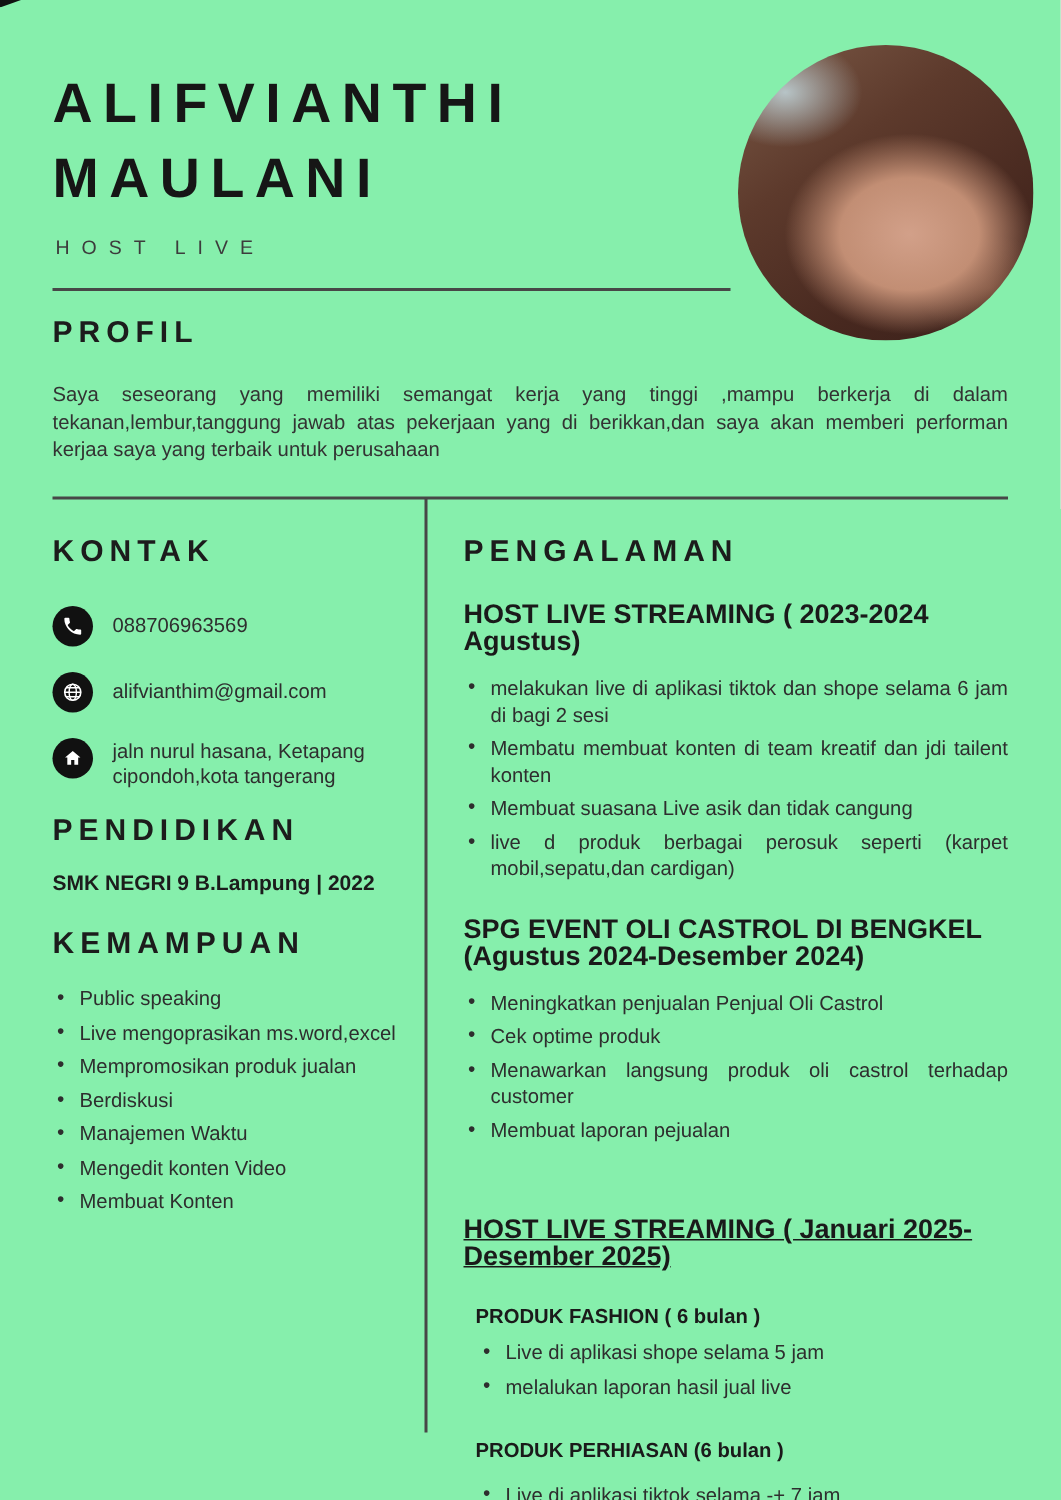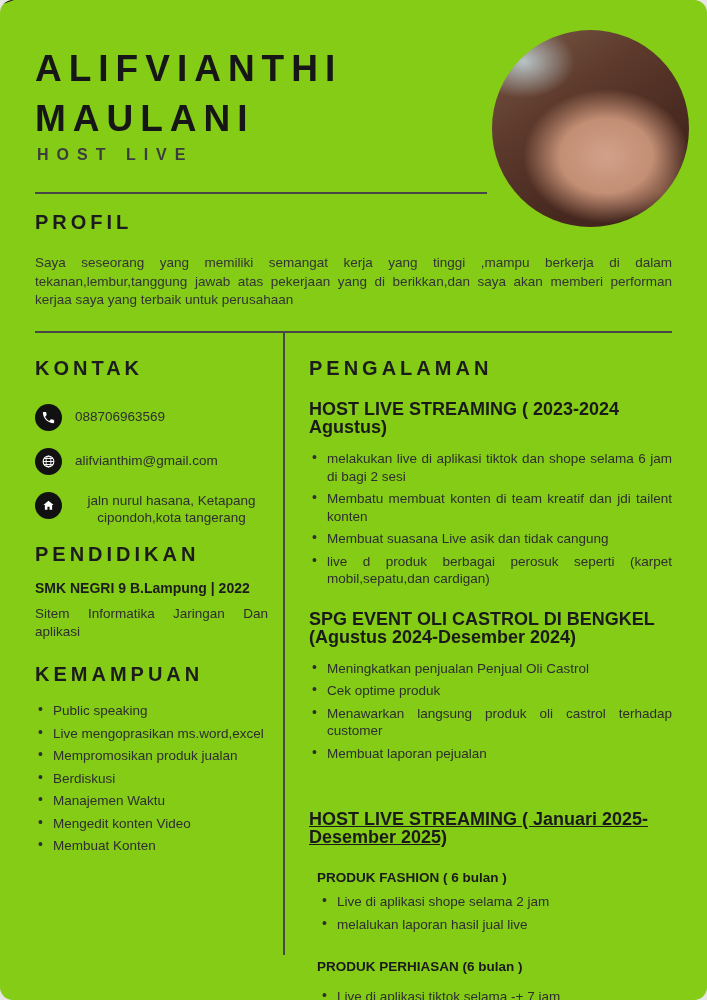--- a/index.html
+++ b/index.html
@@ -1,41 +1,40 @@
 <!DOCTYPE html>
 <html><head>
 <meta charset="utf-8">
 <style>
   * { margin:0; padding:0; box-sizing:border-box; }
   html,body { background:#e7e6e4; }
   .page {
     position:relative;
     width:707px; height:1000px;
     margin:0 auto;
-    background:#84cc16;
+    background:#86efac;
     font-family:"Liberation Sans", sans-serif;
     color:#2e2e2e;
     overflow:hidden;
-    border-radius:13px;
   }
   .corner-mark {
     position:absolute; left:0; top:0;
     width:14px; height:5px;
     background:#111;
     clip-path:polygon(0 0, 100% 0, 0 100%);
   }
   
   .name {
     position:absolute; left:35px; top:44px;
     font-size:37px; font-weight:800; letter-spacing:7px;
     line-height:50px; color:#161616;
   }
   .role {
-    position:absolute; left:37px; top:146px;
-    font-size:16px; letter-spacing:8px; font-weight:700; color:#3c3c3c;
+    position:absolute; left:37px; top:157px;
+    font-size:13px; letter-spacing:8px; font-weight:400; color:#3c3c3c;
   }
   .photo {
     position:absolute; left:492px; top:30px;
     width:197px; height:197px; border-radius:50%;
     background:
       radial-gradient(ellipse 62% 50% at 58% 64%, #d2a089 0%, #c28e74 38%, rgba(170,115,88,0) 68%),
       radial-gradient(ellipse 42% 30% at 16% 16%, #b7c4c7 0%, rgba(183,196,199,0) 62%),
       radial-gradient(ellipse 35% 25% at 85% 82%, #6b4434 0%, rgba(80,45,32,0) 70%),
       linear-gradient(145deg, #7c5a47 0%, #5d3a2c 35%, #47281f 70%, #38201a 100%);
   }
@@ -59,21 +58,21 @@
     width:637px; height:2px; background:#474747;
   }
   .divider-v {
     position:absolute; left:283px; top:332px;
     width:2px; height:623px; background:#474747;
   }
   
   .col-left  { position:absolute; left:35px;  top:357px; width:233px; }
   .col-right { position:absolute; left:309px; top:357px; width:363px; }
   
-  .kontak-list { margin-top:24px;text-align:center; }
+  .kontak-list { margin-top:24px; }
   .contact-item { display:flex; align-items:flex-start; gap:13px; margin-bottom:17px; }
   .ci-icon {
     flex:0 0 27px; width:27px; height:27px; border-radius:50%;
     background:#111; display:flex; align-items:center; justify-content:center;
   }
   .ci-icon svg { width:15px; height:15px; display:block; }
   .ci-text { font-size:13.5px; line-height:17px; padding-top:4px; color:#2e2e2e; }
   .contact-item.addr .ci-text { padding-top:0; }
   
   .pendidikan-head { margin-top:14px; }
@@ -154,21 +153,20 @@
           <svg viewBox="0 0 24 24">
               <path d="M12 4.2l8.2 7.1h-2.4v7.5h-4.1v-4.9h-3.4v4.9H6.2v-7.5H3.8z" fill="#fff"></path>
             </svg>
         </span>
         <span class="ci-text">jaln nurul hasana, Ketapang cipondoh,kota tangerang</span>
       </div>
     </div>
 
     <div class="sec-head pendidikan-head">PENDIDIKAN</div>
     <div class="school">SMK NEGRI 9 B.Lampung | 2022</div>
-    <div class="major">Sitem Informatika Jaringan Dan aplikasi</div>
 
     <div class="sec-head kemampuan-head">KEMAMPUAN</div>
     <ul class="dots kemampuan-list">
       <li>Public speaking</li>
       <li>Live mengoprasikan ms.word,excel</li>
       <li>Mempromosikan produk jualan</li>
       <li>Berdiskusi</li>
       <li>Manajemen Waktu</li>
       <li>Mengedit konten Video</li>
       <li>Membuat Konten</li>
@@ -192,21 +190,21 @@
       <li>Cek optime produk</li>
       <li>Menawarkan langsung produk oli castrol terhadap customer</li>
       <li>Membuat laporan pejualan</li>
     </ul>
 
     <div class="job-title job3-title">HOST LIVE STREAMING ( Januari 2025-Desember 2025)</div>
 
     <div class="subsec">
       <div class="subsec-title">PRODUK FASHION ( 6 bulan )</div>
       <ul class="dots subsec-bullets">
-        <li>Live di aplikasi shope selama 2 jam</li>
+        <li>Live di aplikasi shope selama 5 jam</li>
         <li>melalukan laporan hasil jual live</li>
       </ul>
 
       <div class="subsec-title subsec2-title">PRODUK PERHIASAN (6 bulan )</div>
       <ul class="dots subsec-bullets subsec2-bullets">
         <li>Live di aplikasi tiktok selama -+ 7 jam</li>
         <li>Membuat konten</li>
         <li>meningkatkan penjualan</li>
 
       </ul>

